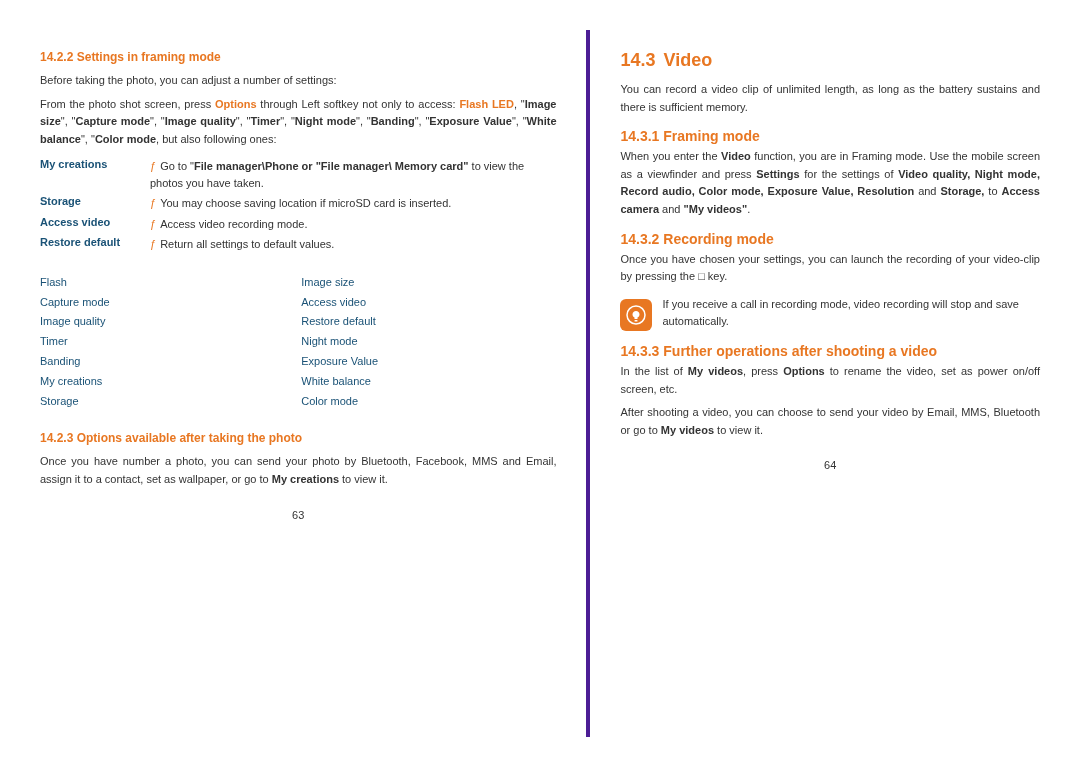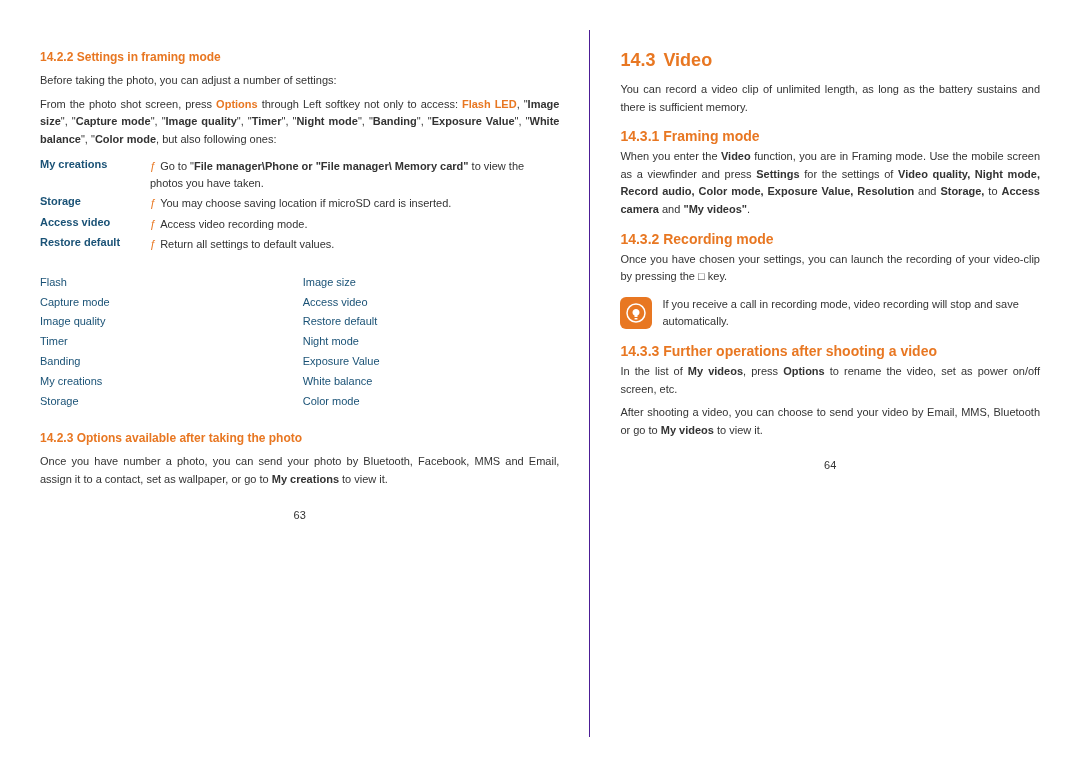--- a/index.html
+++ b/index.html
@@ -13,21 +13,21 @@
     }
     .page-container {
       display: flex;
       width: 1080px;
       min-height: 767px;
       padding: 30px 0 30px 0;
     }
     .left-page {
       width: 628px;
       padding: 20px 30px 20px 40px;
-      border-right: 1px solid #4c1d95;
+      border-right: 4px solid #4c1d95;
     }
     .right-page {
       width: 520px;
       padding: 20px 40px 20px 30px;
     }
     .section-heading {
       color: #e87722;
       font-weight: bold;
       font-size: 12px;
       margin-bottom: 8px;
@@ -94,21 +94,21 @@
       line-height: 1.8;
     }
     .page-number {
       text-align: center;
       font-size: 11px;
       color: #333;
       margin-top: 20px;
     }
     .note-box {
       display: flex;
-      align-items: center;
+      align-items: flex-end;
       background: #fff;
       margin: 10px 0;
       gap: 10px;
     }
     .note-icon {
       width: 32px;
       height: 32px;
       background: #e87722;
       border-radius: 6px;
       display: flex;

